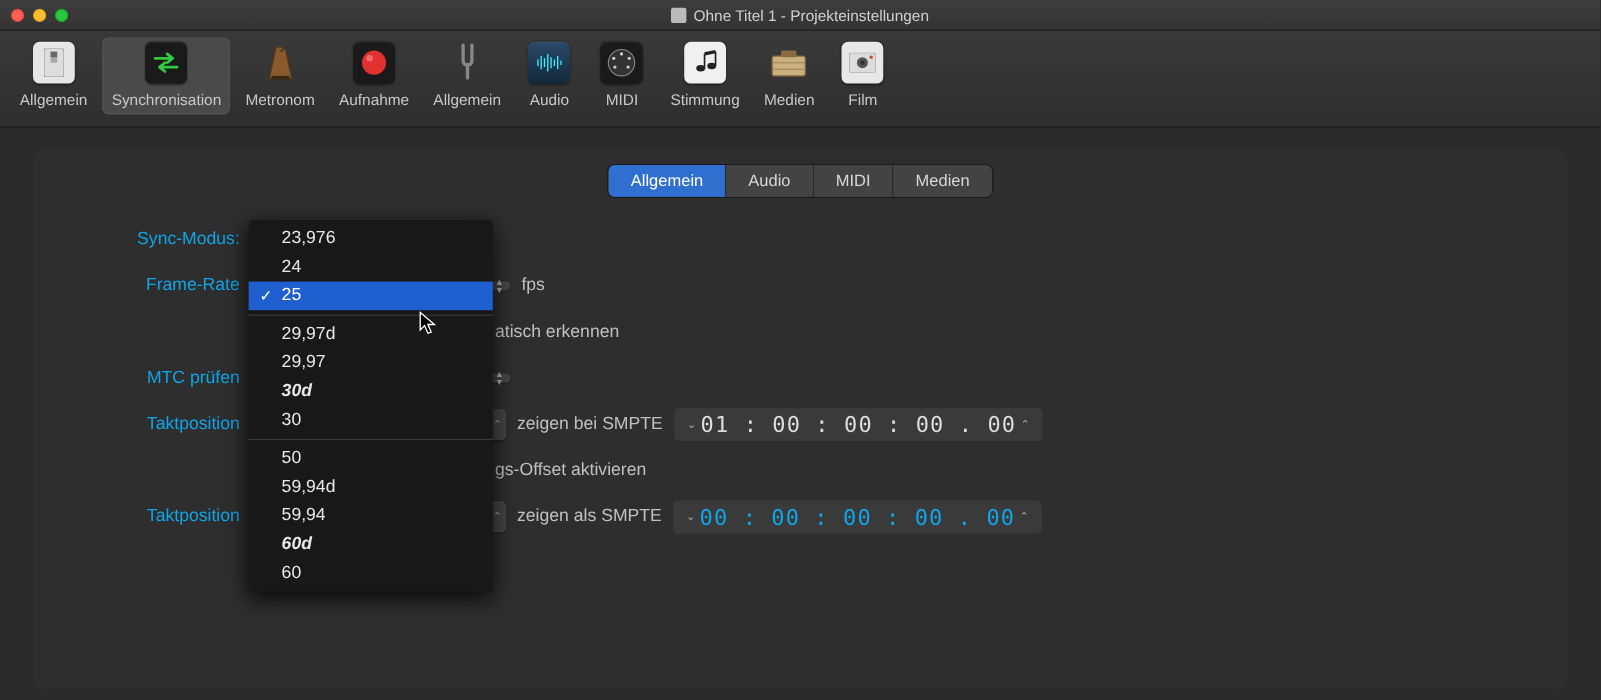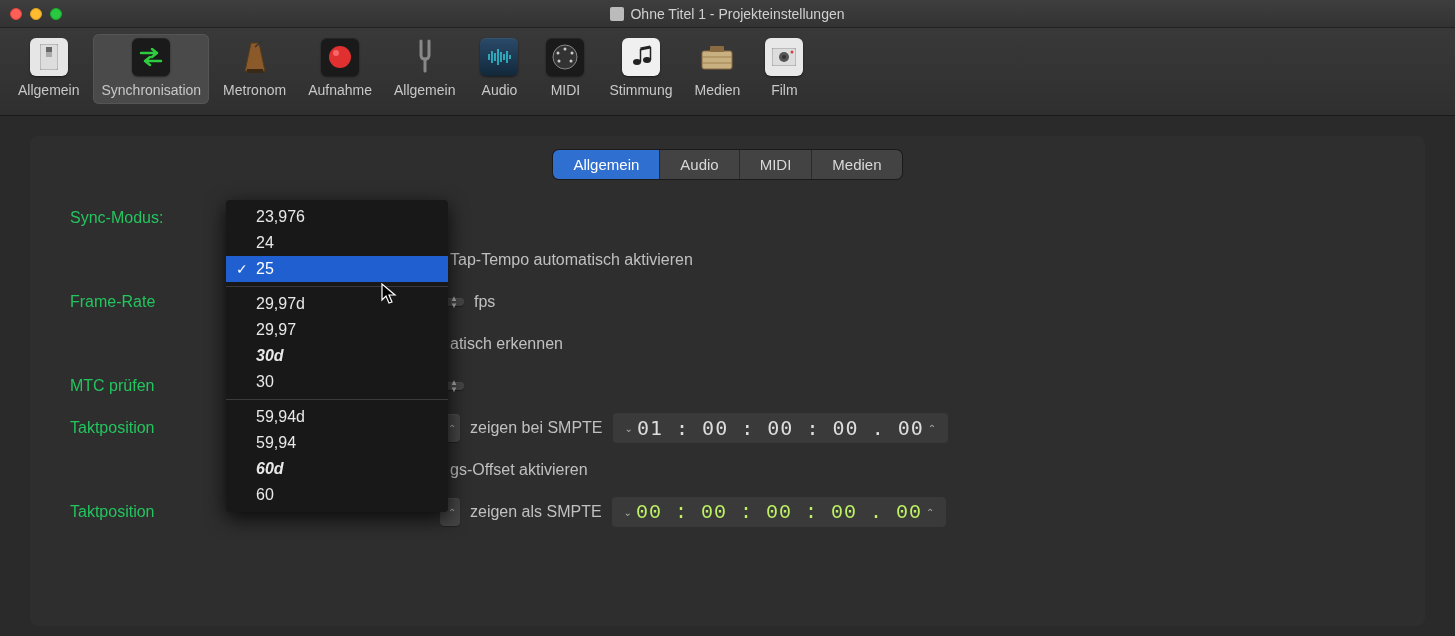--- a/index.html
+++ b/index.html
@@ -118,24 +118,24 @@
     color: #fff;
   }
   .form-row {
     display: flex;
     align-items: center;
     margin-bottom: 12px;
     min-height: 30px;
   }
   .form-label {
     flex: 0 0 160px;
-    text-align: left;
+    text-align: right;
     padding-right: 12px;
     font-size: 16px;
-    color: #22c55e;
+    color: #0ea5e9;
   }
   .select-box {
     background: #454545;
     border-radius: 4px;
     padding: 4px 22px 4px 12px;
     font-size: 15px;
     color: #ddd;
     min-width: 180px;
     position: relative;
     box-shadow: inset 0 1px 0 rgba(255,255,255,0.05), 0 1px 1px rgba(0,0,0,0.3);
@@ -172,21 +172,21 @@
   .smpte-box {
     display: flex;
     align-items: center;
     background: #3a3a3a;
     border-radius: 4px;
     padding: 2px 8px;
     min-width: 256px;
     height: 30px;
     margin-left: 10px;
   }
-  .smpte-box.dim .smpte-val { color: #bef264; font-family: Liberation Mono, monospace; }
+  .smpte-box.dim .smpte-val { color: #0ea5e9; }
   .smpte-val {
     flex: 1;
     text-align: center;
     font-family: "Menlo", monospace;
     font-size: 20px;
     letter-spacing: 1px;
     color: #ddd;
   }
 
   
@@ -378,25 +378,20 @@
       <div class="form-label">Sync-Modus:</div>
       <div class="select-box" style="min-width:210px">
         <span>Intern</span>
         <span class="select-arrows">
             <span>▲</span>
             <span>▼</span>
           </span>
       </div>
     </div>
 
-    <div class="form-row">
-      <div class="form-label"></div>
-      <div style="width:210px"></div>
-      <span class="static-text">Tap-Tempo automatisch aktivieren</span>
-    </div>
 
     <div class="form-row">
       <div class="form-label">Frame-Rate</div>
       <div style="width:210px"></div>
       <div class="select-box" style="min-width:18px;width:18px;padding:4px 18px 4px 6px">
         <span class="select-arrows">
             <span>▲</span>
             <span>▼</span>
           </span>
       </div>
@@ -457,20 +452,21 @@
     <div class="dropdown" id="dropdown">
         <div class="dd-item"><span>23,976</span></div>
         <div class="dd-item"><span>24</span></div>
         <div class="dd-item selected"><span class="dd-check">✓</span><span>25</span></div>
         <div class="dd-sep"></div>
         <div class="dd-item"><span>29,97d</span></div>
         <div class="dd-item"><span>29,97</span></div>
         <div class="dd-item italic"><span>30d</span></div>
         <div class="dd-item"><span>30</span></div>
         <div class="dd-sep"></div>
+        <div class="dd-item"><span>50</span></div>
         <div class="dd-item"><span>59,94d</span></div>
         <div class="dd-item"><span>59,94</span></div>
         <div class="dd-item italic"><span>60d</span></div>
         <div class="dd-item"><span>60</span></div>
       </div>
 
     <svg class="cursor" width="20" height="24" viewBox="0 0 20 24">
       <path d="M2 2 L2 18 L6 14 L9 21 L12 20 L9 13 L15 13 Z" fill="#000" stroke="#fff" stroke-width="1.2"></path>
     </svg>
 

